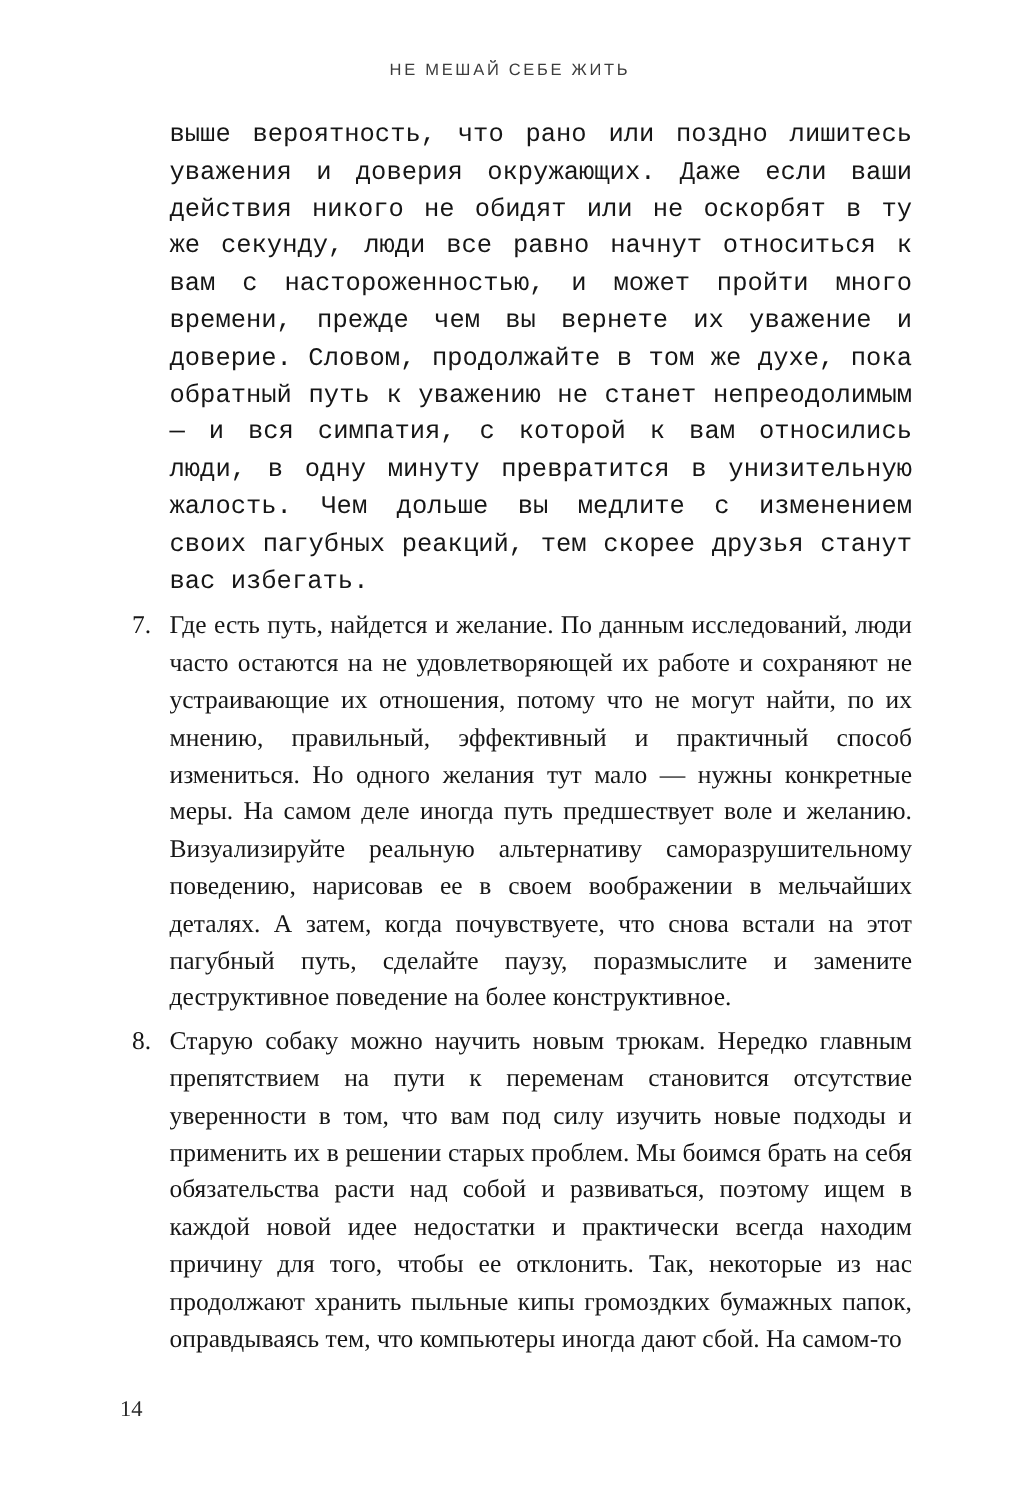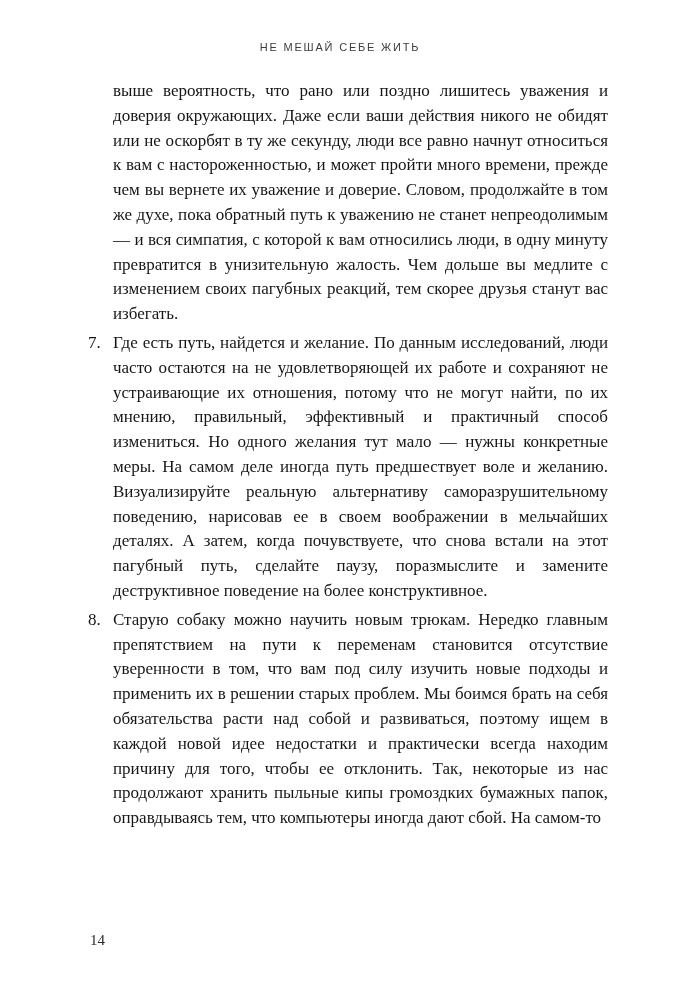--- a/index.html
+++ b/index.html
@@ -30,35 +30,35 @@
     position: absolute;
     left: 113px;
     top: 79px;
     width: 495px;
     font-size: 17px;
     line-height: 24.8px;
     text-align: justify;
     hyphens: auto;
     -webkit-hyphens: auto;
   }
-  .para { margin-bottom: 4px; }
+  .para { margin-bottom: 4px; font-family: Liberation Mono, monospace; }
   .list-item {
     position: relative;
     margin-bottom: 4px;
   }
   .item-number {
     position: absolute;
     left: -25px;
     top: 0;
     font-style: normal;
   }
   .italic { }
   .folio {
     position: absolute;
-    left: 90px;
+    left: 80px;
     top: 932px;
     font-size: 15px;
     color: #2a2a2a;
     font-family: "Liberation Serif", "DejaVu Serif", serif;
   }
 </style>
 </head>
 <body>
 
 <div class="page">

